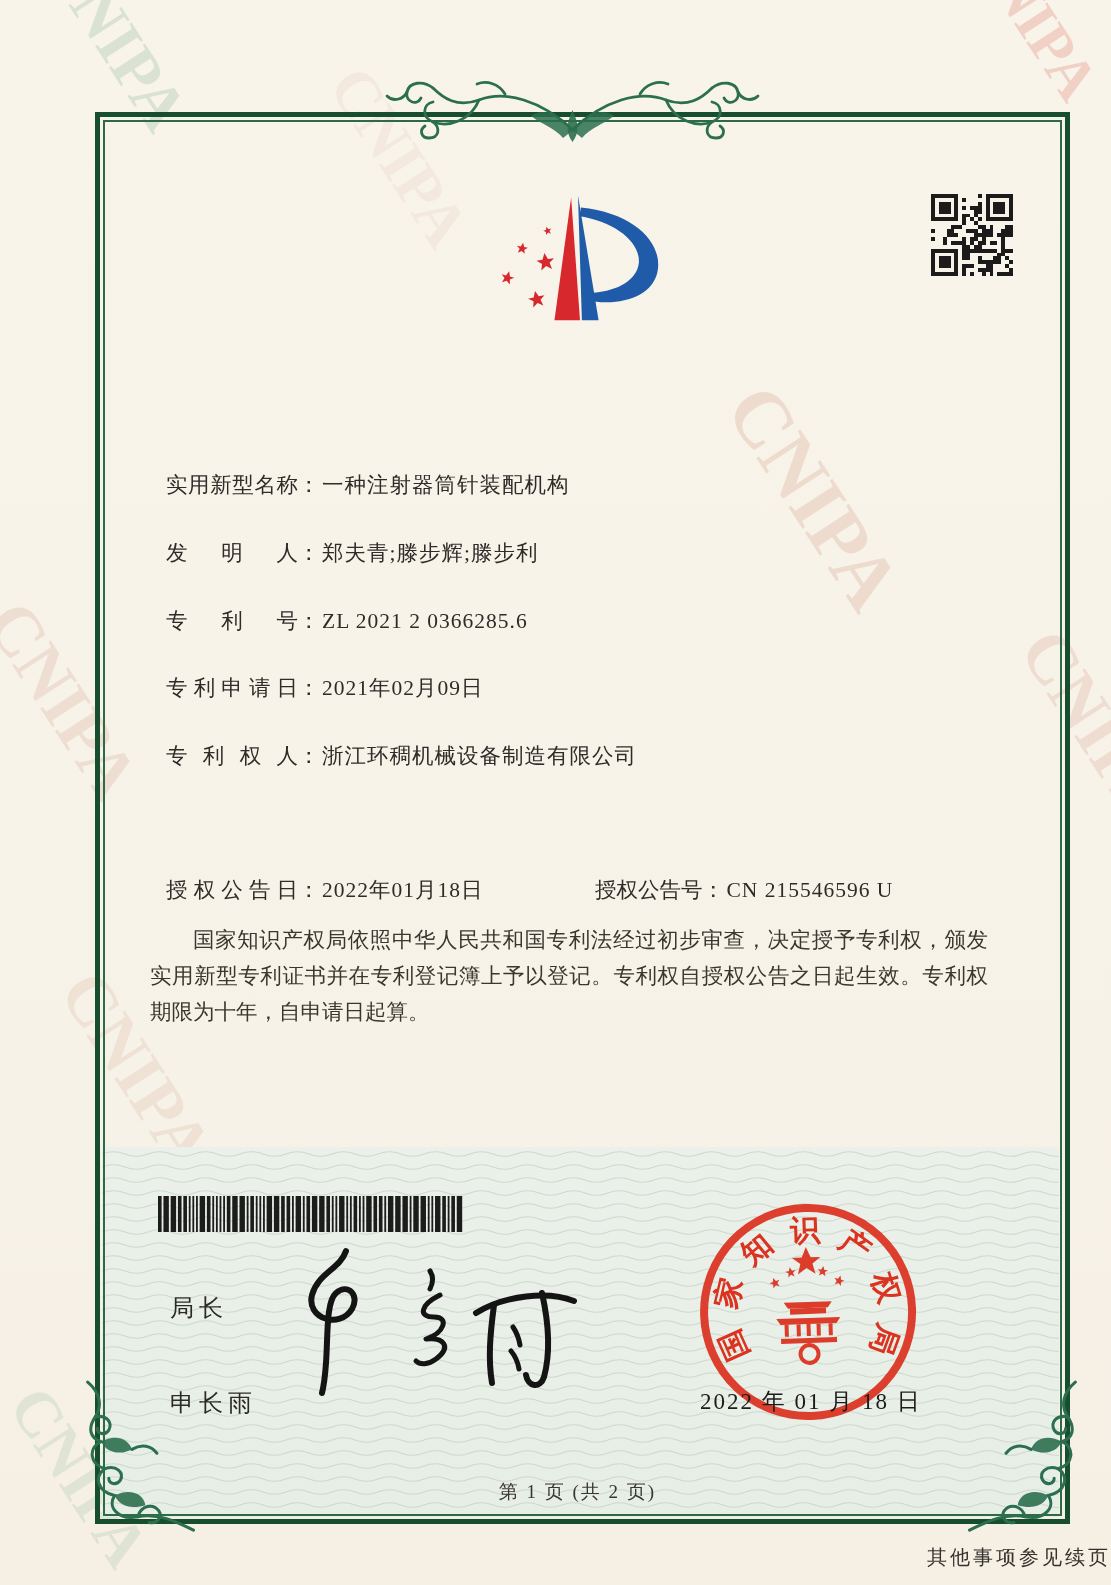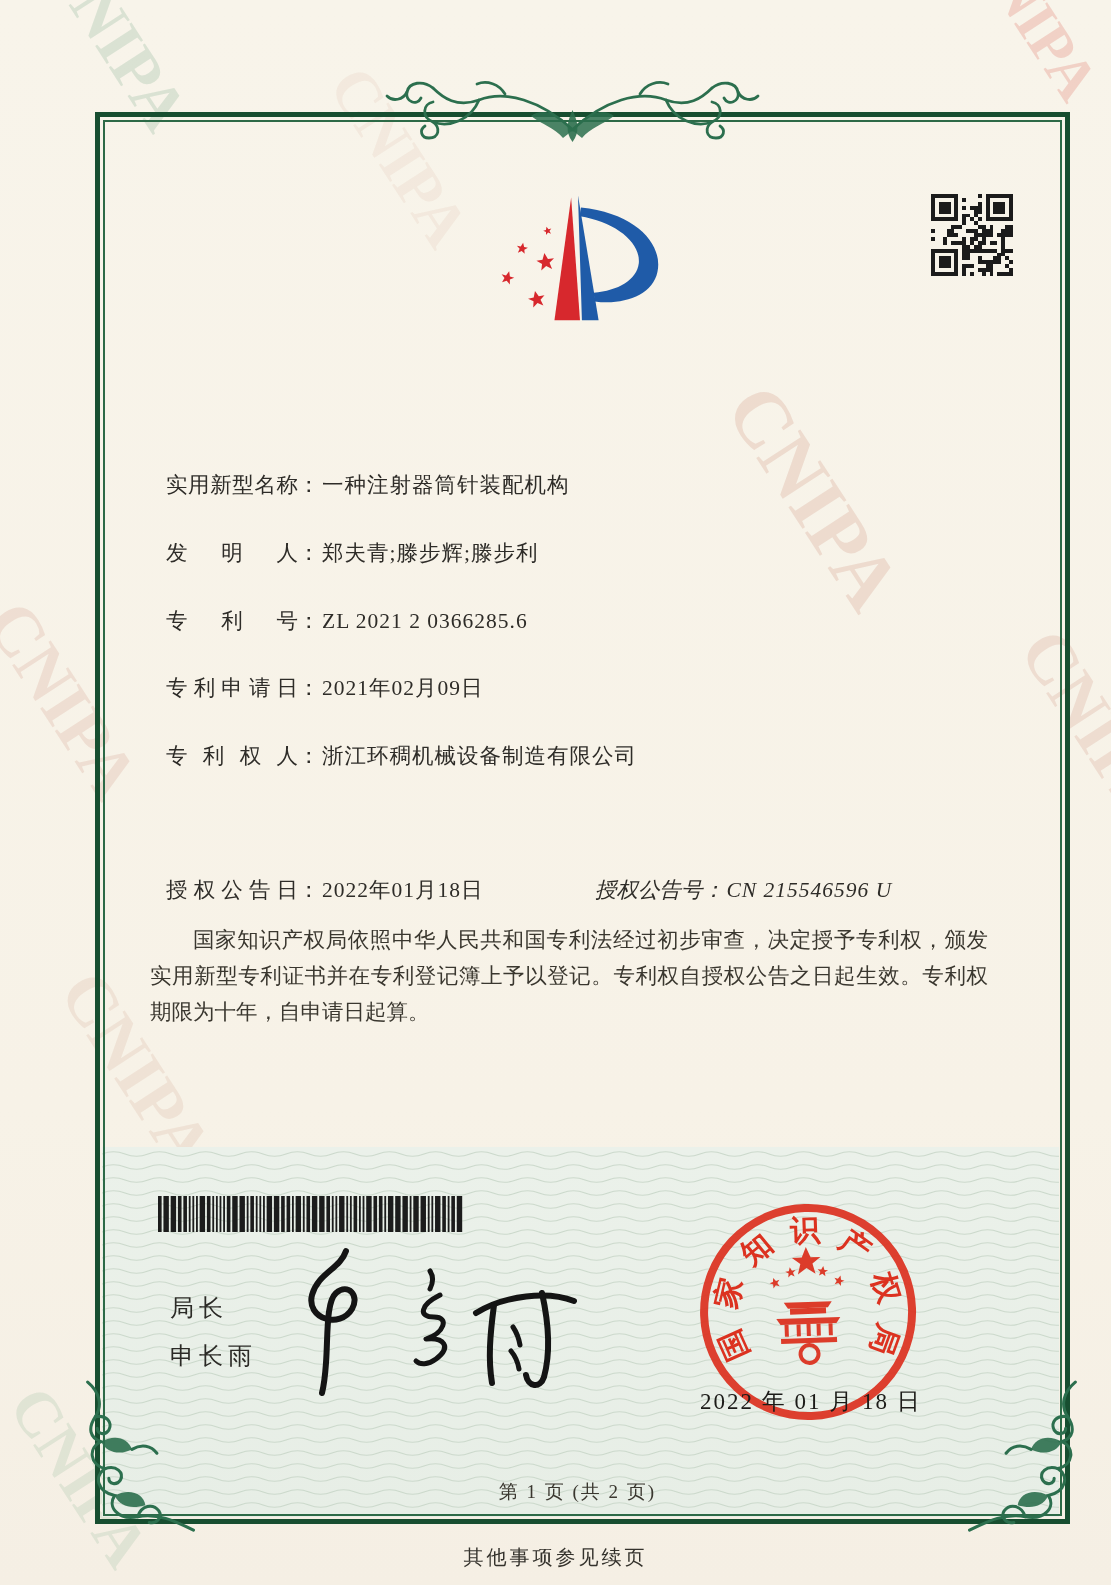--- a/index.html
+++ b/index.html
@@ -21,29 +21,29 @@
   .band svg{display:block;}
   
   .cert-no{position:absolute; left:152px; top:180px; font-size:22px; letter-spacing:3px; color:#33312c; z-index:5;}
   .title{position:absolute; left:95px; top:333px; width:965px; text-align:center;
     font-size:46px; font-weight:bold; letter-spacing:12px; color:#262420; z-index:5;}
   .frow{position:absolute; left:166px; font-size:21.5px; line-height:35px; z-index:5; white-space:nowrap;}
   .flabel{display:inline-block; width:132px; text-align:justify; text-align-last:justify; vertical-align:top;}
   .fcolon{display:inline-block; width:24px; vertical-align:top;}
   .fvalue{display:inline-block; vertical-align:top; letter-spacing:1px;}
   .fvalue.wrap{white-space:normal; width:585px; line-height:37px;}
-  .grant2{position:absolute; left:429px; top:0; white-space:nowrap;font-style:italic;}
+  .grant2{position:absolute; left:429px; top:0; white-space:nowrap;}
   .paras{position:absolute; left:150px; top:922px; width:838px; z-index:5;}
   .paras p{margin:0; font-size:21.5px; line-height:36px; text-align:justify; text-indent:2em; color:#3a372f;}
   .signer{position:absolute; left:170px; z-index:6; font-size:24px; letter-spacing:5px; color:#2b2a26;}
   .seal-date{position:absolute; left:700px; top:1386px; width:215px; text-align:center;
     font-size:23px; letter-spacing:2px; color:#1c1b18; z-index:7; white-space:nowrap;}
   .footer-page{position:absolute; left:95px; top:1479px; width:965px; text-align:center;
     font-size:19px; letter-spacing:2px; color:#3a372f; z-index:6;}
-  .footer-note{position:absolute; left:0; top:1544px; width:1111px; text-align:center;
+  .footer-note{position:absolute; left:0; top:1544px; width:1111px; text-align:right;
     font-size:20px; letter-spacing:3px; color:#34322c; z-index:6;}
   
   .orn{position:absolute; z-index:3; pointer-events:none;}
   .wm{position:absolute; z-index:1; font-family:"Liberation Serif","DejaVu Serif",serif;
     font-weight:bold; pointer-events:none; user-select:none;}
   #logo{position:absolute; left:468px; top:176px; z-index:5;}
   #qr{position:absolute; left:931px; top:194px; z-index:5;}
   #barcode{position:absolute; left:158px; top:1196px; z-index:6;}
   #signature{position:absolute; left:280px; top:1243px; z-index:7;}
   #seal{position:absolute; left:688px; top:1190px; z-index:6; transform:rotate(-2deg);}
@@ -375,21 +375,21 @@
         <rect x="273.41" y="0" width="1.81" height="36"></rect>
         <rect x="277.03" y="0" width="5.43" height="36"></rect>
         <rect x="284.27" y="0" width="3.62" height="36"></rect>
         <rect x="289.70" y="0" width="1.81" height="36"></rect>
         <rect x="293.33" y="0" width="3.62" height="36"></rect>
         <rect x="298.76" y="0" width="5.43" height="36"></rect>
       </g>
   </svg>
 
   <div class="signer" style="top:1292px">局长</div>
-  <div class="signer" style="top:1340px">申长雨</div>
+  <div class="signer" style="top:1387px">申长雨</div>
 
   <svg id="signature" width="310" height="155" viewBox="0 0 310 155">
     <g stroke="#141414" stroke-width="6" fill="none" stroke-linecap="round" stroke-linejoin="round">
       <path d="M66,8 C60,26 38,30 32,52 C26,76 60,86 72,66 C80,52 68,40 56,50 C46,59 48,92 46,120 C45,134 44,142 42,150"></path>
       <path d="M150,28 C154,34 153,40 150,46" stroke-width="5"></path>
       <path d="M160,52 C140,62 138,74 154,74 C170,74 164,90 146,96 C164,94 172,104 156,116 C148,122 140,122 136,118" stroke-width="5"></path>
       <path d="M196,70 C225,52 268,48 294,58"></path>
       <path d="M214,62 C210,92 208,116 212,140"></path>
       <path d="M262,50 C270,86 270,112 264,134 C260,146 248,144 246,132"></path>
       <path d="M233,84 C237,90 239,96 240,102" stroke-width="5"></path>

